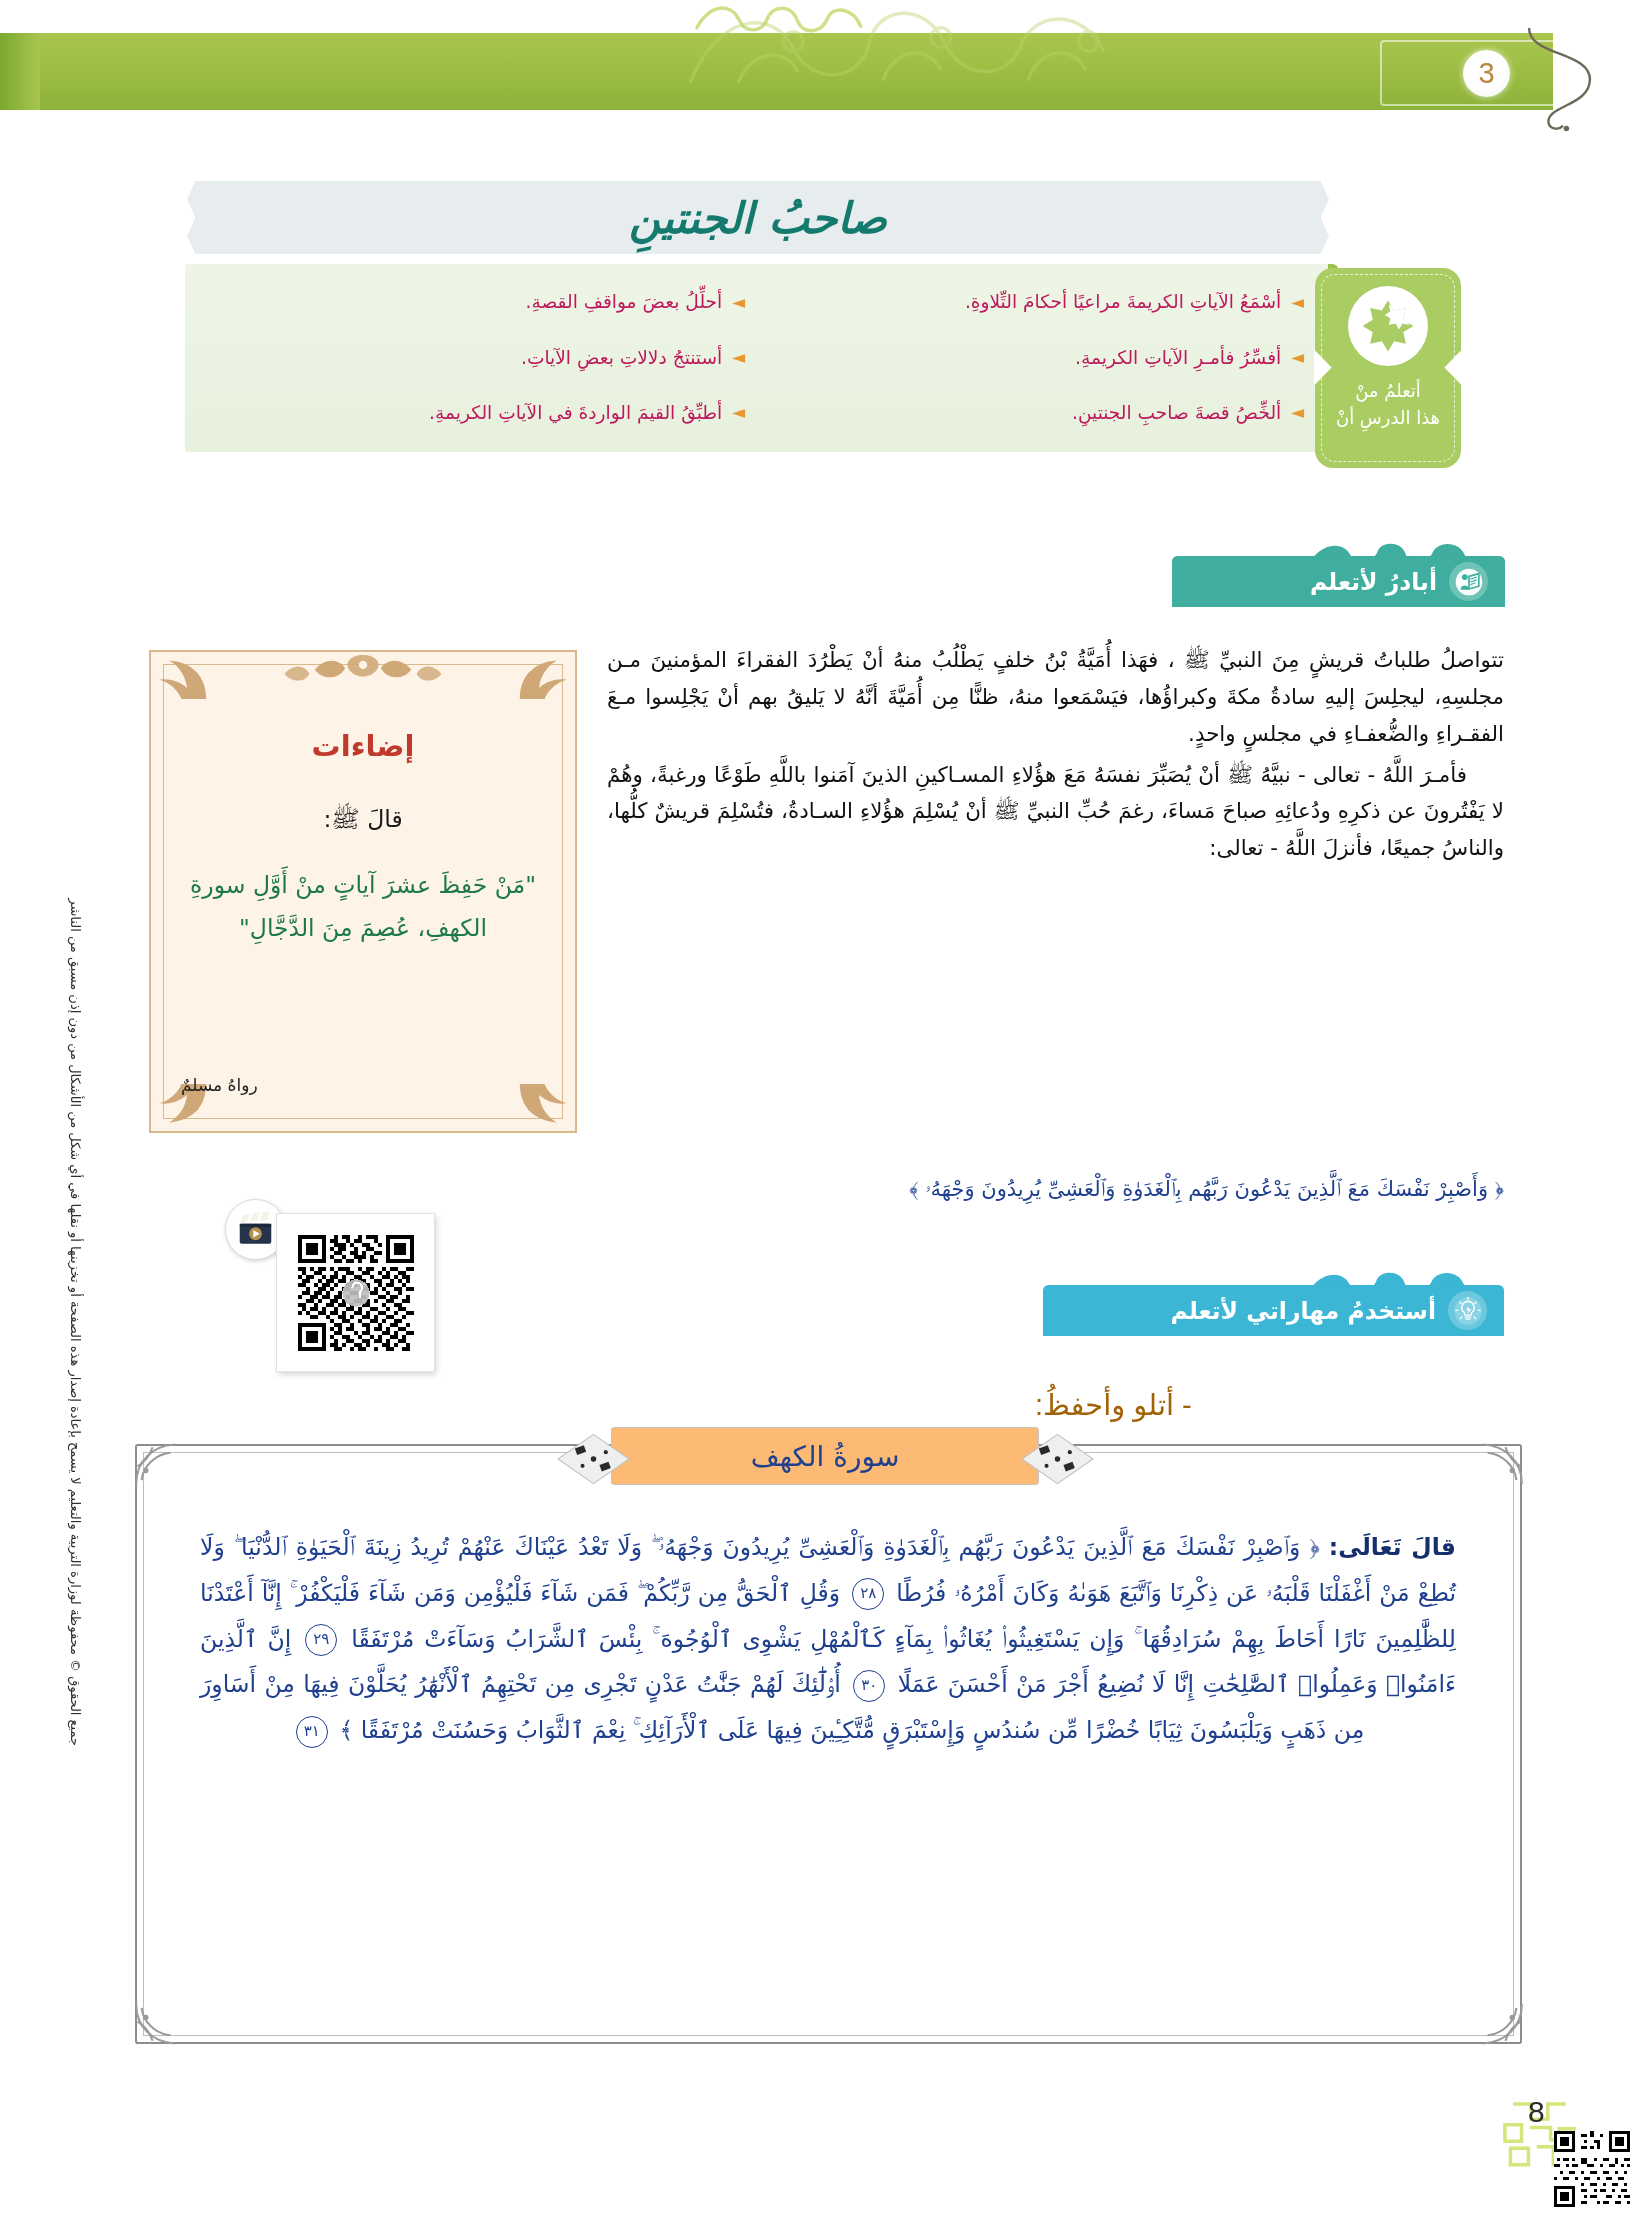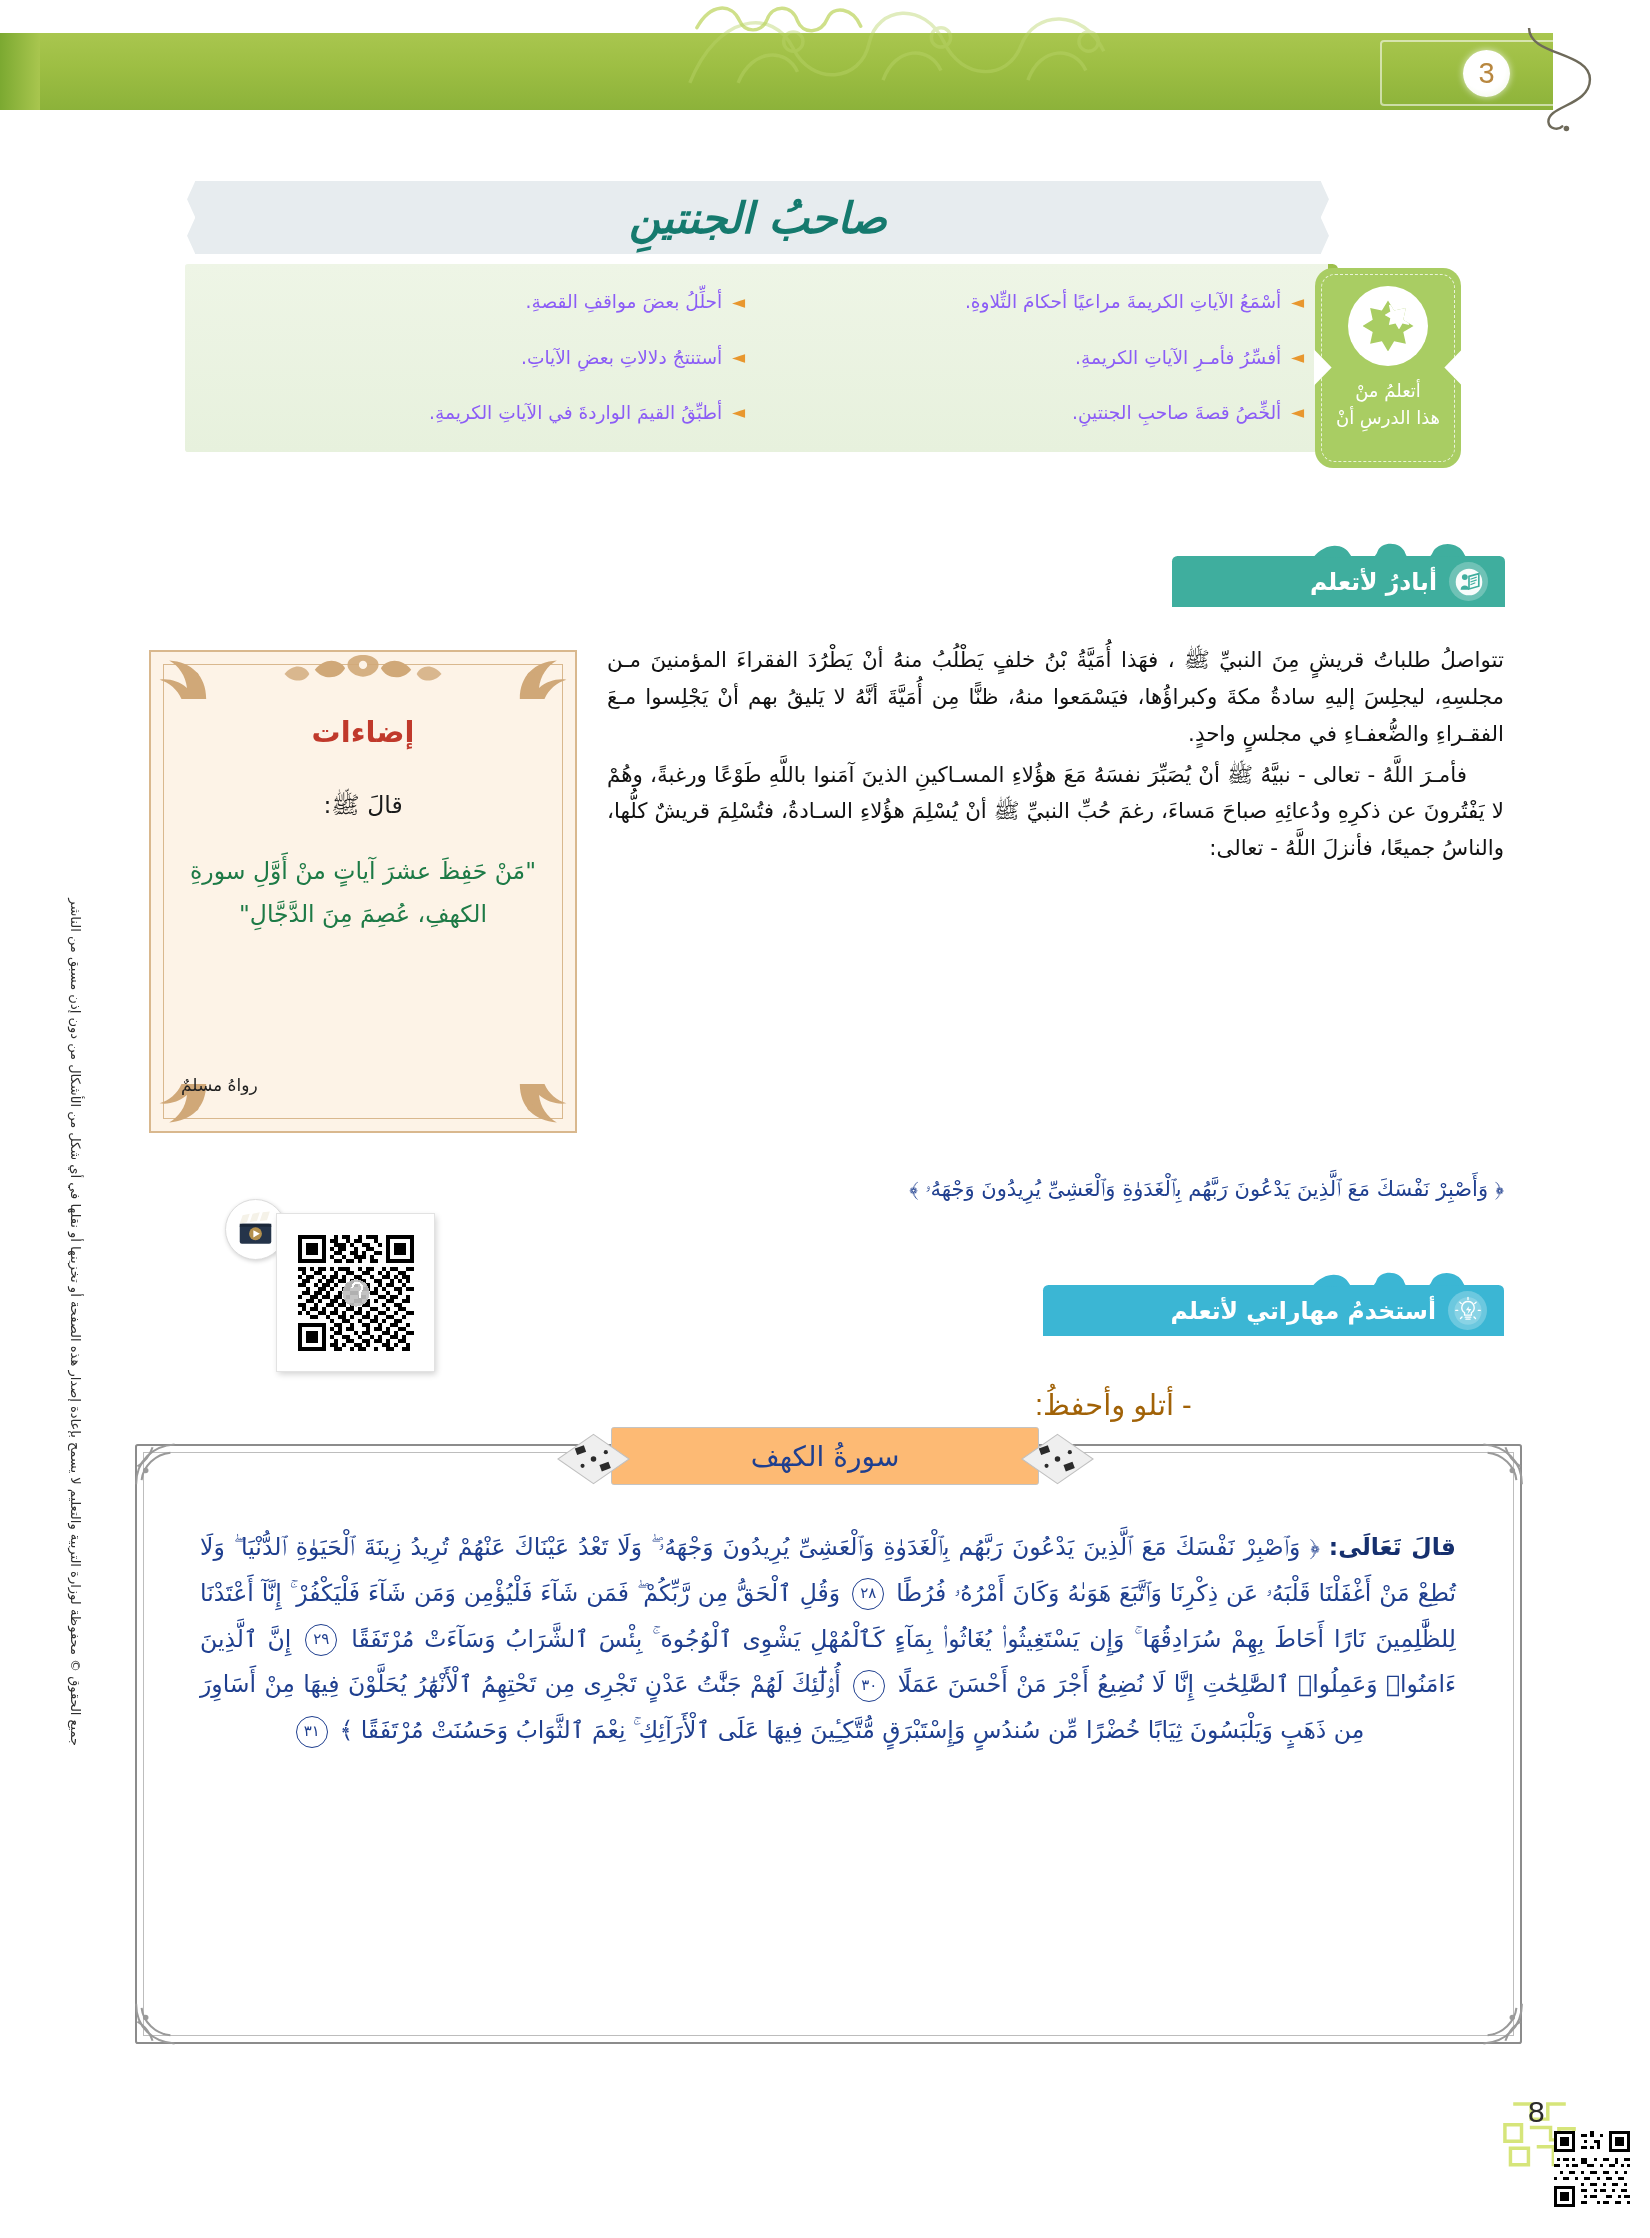--- a/index.html
+++ b/index.html
@@ -144,21 +144,21 @@
   }
   .obj-arrow {
     color: #e8972e;
     font-size: 17px;
     line-height: 1.3;
     flex-shrink: 0;
     margin-top: 1.4px;
   }
   .obj-text {
     font-size: 18.6px;
-    color: #8b5cf6;
+    color: #be185d;
     line-height: 1.45;
     font-family: "DejaVu Sans", sans-serif;
   }
 
   
   .learn-badge {
     position: absolute;
     top: 268px; left: 1315px;
     width: 146px;
     height: 200px;
@@ -304,21 +304,21 @@
   .idaat-crest {
     position: absolute;
     top: 1.4px; left: 50%;
     transform: translateX(-50%);
     width: 179px; height: 39px;
     color: #d0a878;
   }
   .idaat-title {
     position: relative;
     text-align: center;
-    margin-top: 42px;
+    margin-top: 56px;
     font-size: 29px;
     color: #c0392b;
     font-weight: bold;
     font-family: "DejaVu Sans", sans-serif;
   }
   .idaat-qala {
     position: relative;
     text-align: center;
     margin-top: 42px;
     font-size: 23.5px;

